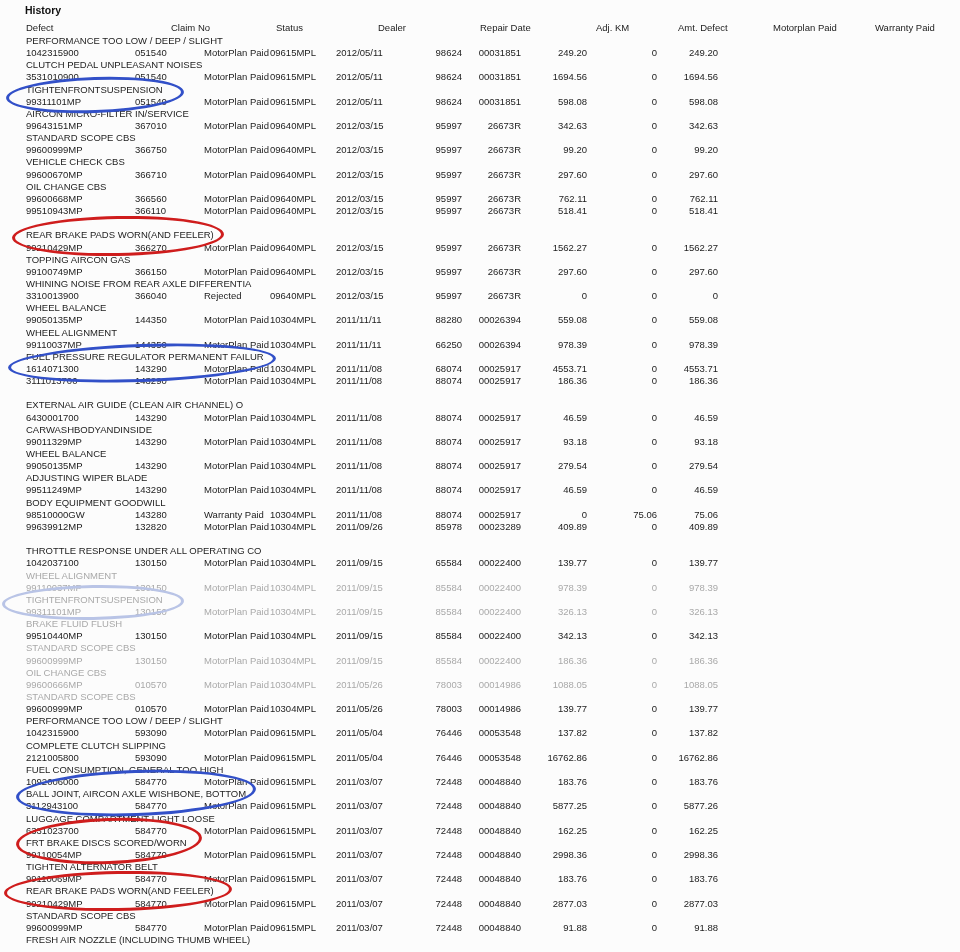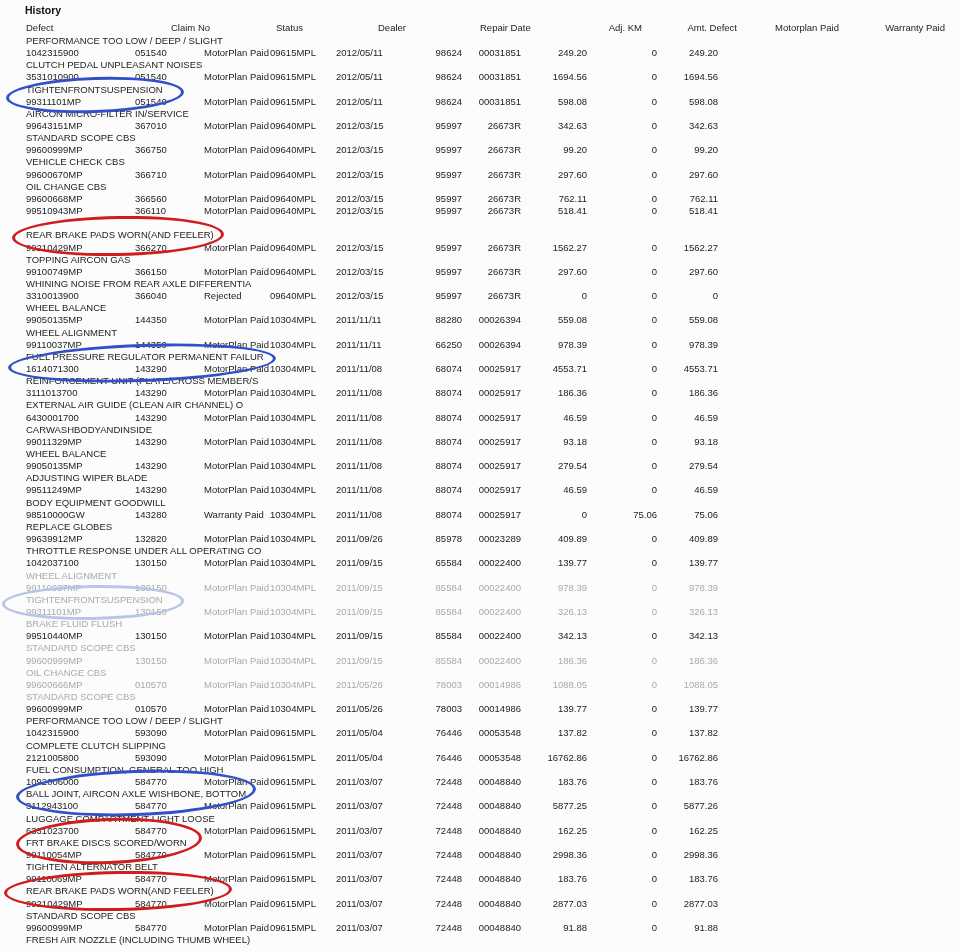--- a/index.html
+++ b/index.html
@@ -18,21 +18,21 @@
     display:grid;
     grid-template-columns:109px 69px 66px 66px 80px 46px 59px 66px 70px 61px;
     font-size:9.5px;
     white-space:nowrap;
   }
   .header-row{
     position:absolute;left:26px;top:22px;width:692px;
     color:#222;
     gap:36px;
   }
-  .header-row span:nth-child(n+6){text-align:right;}
+  .header-row span:nth-child(n+6){}
   .rows{
     position:absolute;left:26px;top:35px;width:692px;
   }
   .pair{height:24.3px;}
   .pair .line{height:12.15px;line-height:12.15px;}
   .desc-line .desc{grid-column:1 / -1;}
   .num{text-align:right;}
   .fade-all .line span{color:#a9a9a9;}
   .fade-label .desc-line span{color:#a9a9a9;}
   .ellipse{
@@ -289,23 +289,20 @@
           <span>10304MPL</span>
           <span>2011/11/08</span>
           <span class="num">68074</span>
           <span class="num">00025917</span>
           <span class="num">4553.71</span>
           <span class="num">0</span>
           <span class="num">4553.71</span>
         </div>
       </div>
       <div class="pair">
-        <div class="grid-line line desc-line">
-          <span class="desc">REINFORCEMENT UNIT (PLATE/CROSS MEMBER/S</span>
-        </div>
         <div class="grid-line line data-line">
           <span>3111013700</span>
           <span>143290</span>
           <span>MotorPlan Paid</span>
           <span>10304MPL</span>
           <span>2011/11/08</span>
           <span class="num">88074</span>
           <span class="num">00025917</span>
           <span class="num">186.36</span>
           <span class="num">0</span>
@@ -391,23 +388,20 @@
           <span>10304MPL</span>
           <span>2011/11/08</span>
           <span class="num">88074</span>
           <span class="num">00025917</span>
           <span class="num">0</span>
           <span class="num">75.06</span>
           <span class="num">75.06</span>
         </div>
       </div>
       <div class="pair">
-        <div class="grid-line line desc-line">
-          <span class="desc">REPLACE GLOBES</span>
-        </div>
         <div class="grid-line line data-line">
           <span>99639912MP</span>
           <span>132820</span>
           <span>MotorPlan Paid</span>
           <span>10304MPL</span>
           <span>2011/09/26</span>
           <span class="num">85978</span>
           <span class="num">00023289</span>
           <span class="num">409.89</span>
           <span class="num">0</span>

